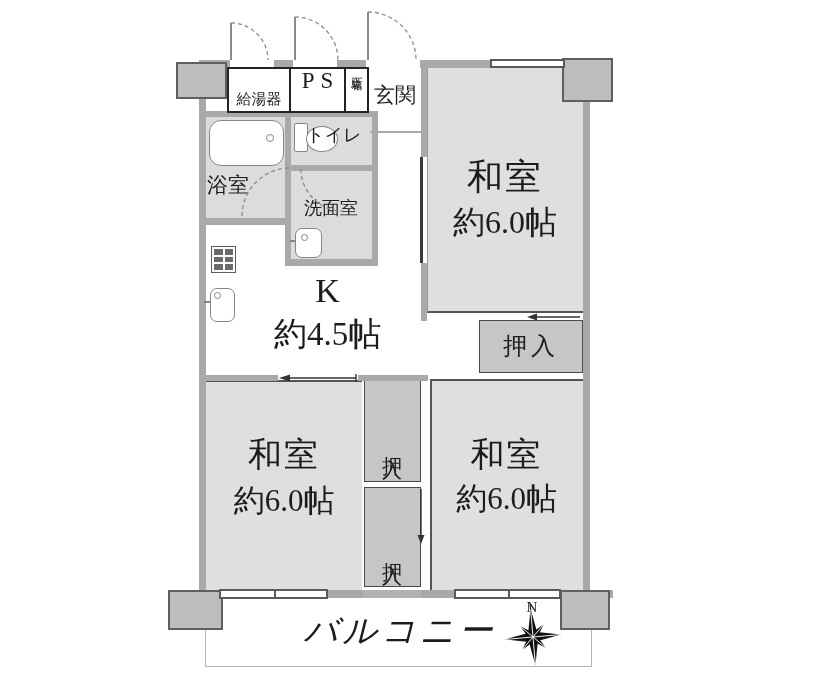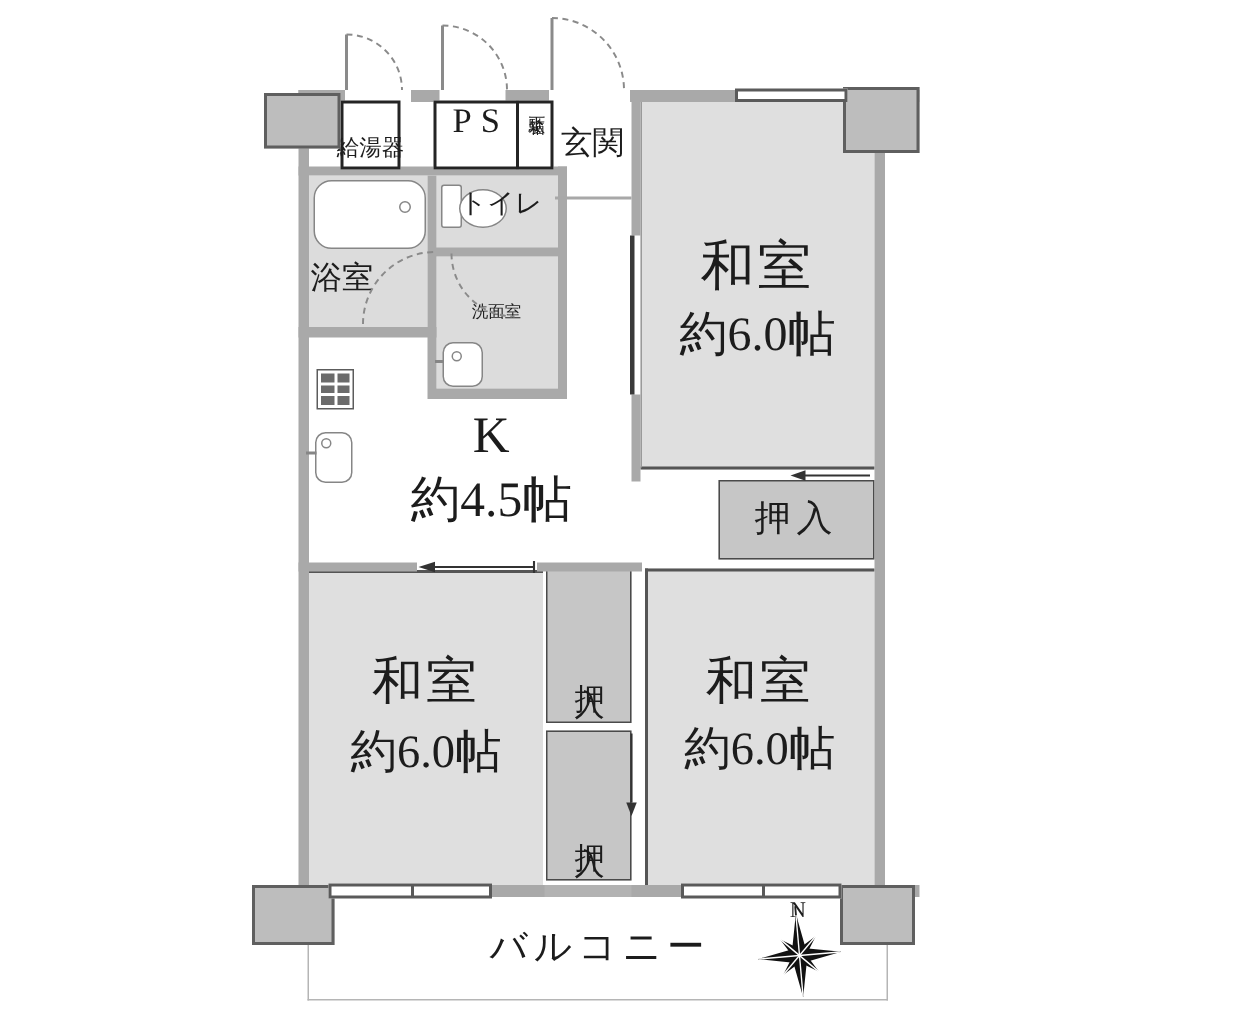--- a/index.html
+++ b/index.html
@@ -63,21 +63,21 @@
   <div class="wall" style="left:199px;top:375px;width:79px;height:6px;"></div>
   <div class="wall" style="left:358px;top:375px;width:70px;height:6px;"></div>
   <div class="slide" style="left:420px;top:157px;width:3px;height:106px;"></div>
   <div class="thinline" style="left:370px;top:131px;width:51px;height:2px;"></div>
 
   <div class="pillar" style="left:176px;top:62px;width:51px;height:37px;"></div>
   <div class="pillar" style="left:562px;top:58px;width:51px;height:44px;"></div>
   <div class="pillar" style="left:168px;top:590px;width:55px;height:40px;"></div>
   <div class="pillar" style="left:560px;top:590px;width:50px;height:40px;"></div>
 
-  <div class="box" style="left:227px;top:67px;width:40px;height:46px;align-items:flex-end;">
+  <div class="box" style="left:227px;top:67px;width:64px;height:46px;align-items:flex-end;">
     <span class="lbl" style="position:static;font-size:15px;padding-bottom:4px;">給湯器</span>
   </div>
   <div class="box" style="left:289px;top:67px;width:57px;height:46px;">
     <span class="lbl" style="position:static;font-size:23px;letter-spacing:6px;padding-left:6px;">PS</span>
   </div>
   <div class="box" style="left:344px;top:67px;width:25px;height:46px;">
     <span class="lbl vtext" style="position:static;font-size:11px;letter-spacing:1px;">下駄箱</span>
   </div>
 
   <div class="window" style="left:490px;top:59px;width:75px;height:9px;"></div>
@@ -100,40 +100,40 @@
   <div class="icon" style="left:210px;top:288px;width:25px;height:34px;border-radius:7px;"></div>
   <div class="dot" style="left:214px;top:292px;width:7px;height:7px;"></div>
   <div class="thinline" style="left:204px;top:301px;width:7px;height:2px;background:#868686;z-index:5;"></div>
   <div class="icon" style="left:295px;top:228px;width:27px;height:30px;border-radius:7px;"></div>
   <div class="dot" style="left:301px;top:234px;width:7px;height:7px;"></div>
   <div class="thinline" style="left:290px;top:240px;width:6px;height:2px;background:#868686;z-index:5;"></div>
 
   <div class="lbl" style="left:368px;top:81px;width:54px;height:28px;font-size:21px;">玄関</div>
   <div class="lbl" style="left:202px;top:172px;width:52px;height:26px;font-size:21px;">浴室</div>
   <div class="lbl" style="left:302px;top:124px;width:64px;height:22px;font-size:18px;">トイレ</div>
-  <div class="lbl" style="left:291px;top:196px;width:80px;height:24px;font-size:11px;">洗面室</div>
+  <div class="lbl" style="left:291px;top:196px;width:80px;height:24px;font-size:18px;">洗面室</div>
 
   <div class="lbl" style="left:200px;top:272px;width:255px;height:38px;font-size:34px;">K</div>
   <div class="lbl" style="left:200px;top:314px;width:255px;height:40px;font-size:33px;">約4.5帖</div>
 
   <div class="lbl" style="left:427px;top:156px;width:156px;height:42px;font-size:36px;letter-spacing:2px;">和室</div>
   <div class="lbl" style="left:427px;top:202px;width:156px;height:40px;font-size:32px;">約6.0帖</div>
 
   <div class="lbl" style="left:206px;top:434px;width:156px;height:42px;font-size:34px;letter-spacing:2px;">和室</div>
   <div class="lbl" style="left:206px;top:480px;width:156px;height:40px;font-size:31px;">約6.0帖</div>
 
   <div class="lbl" style="left:430px;top:434px;width:153px;height:42px;font-size:34px;letter-spacing:2px;">和室</div>
   <div class="lbl" style="left:430px;top:478px;width:153px;height:40px;font-size:31px;">約6.0帖</div>
 
   <div class="lbl" style="left:479px;top:330px;width:104px;height:32px;font-size:24px;letter-spacing:4px;">押入</div>
   <div class="lbl vtext" style="left:364px;top:404px;width:57px;height:78px;font-size:20px;">押入</div>
   <div class="lbl vtext" style="left:364px;top:510px;width:57px;height:78px;font-size:20px;">押入</div>
 
   <div class="abs" style="left:205px;top:598px;width:385px;height:68px;border-left:1px solid #b5b5b5;border-right:1px solid #b5b5b5;border-bottom:1px solid #b5b5b5;"></div>
-  <div class="lbl" style="left:298px;top:614px;width:204px;height:34px;font-size:25px;letter-spacing:4px;text-align:right;">バルコニー</div>
+  <div class="lbl" style="left:298px;top:614px;width:204px;height:34px;font-size:34px;font-style:italic;letter-spacing:4px;text-align:right;">バルコニー</div>
   <div class="lbl" style="left:521px;top:598px;width:22px;height:18px;font-size:15px;z-index:10;">N</div>
 
   <svg id="overlay" width="823" height="685" viewBox="0 0 823 685">
     <g stroke="#8a8a8a" fill="none">
       <path d="M231,60 V23" stroke-width="2"></path>
       <path d="M231,23 A37,37 0 0 1 268,60" stroke-width="1.3" stroke-dasharray="4,3"></path>
       <path d="M295,60 V17" stroke-width="2"></path>
       <path d="M295,17 A43,43 0 0 1 338,60" stroke-width="1.3" stroke-dasharray="4,3"></path>
       <path d="M368,60 V12" stroke-width="2"></path>
       <path d="M368,12 A48,48 0 0 1 416,60" stroke-width="1.3" stroke-dasharray="4,3"></path>

